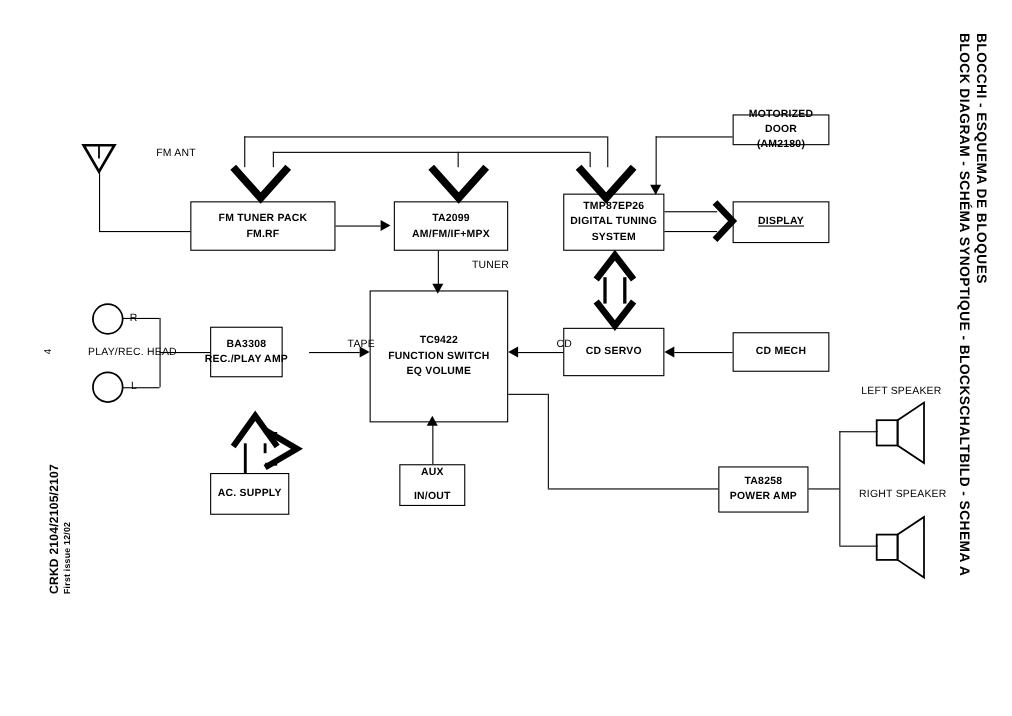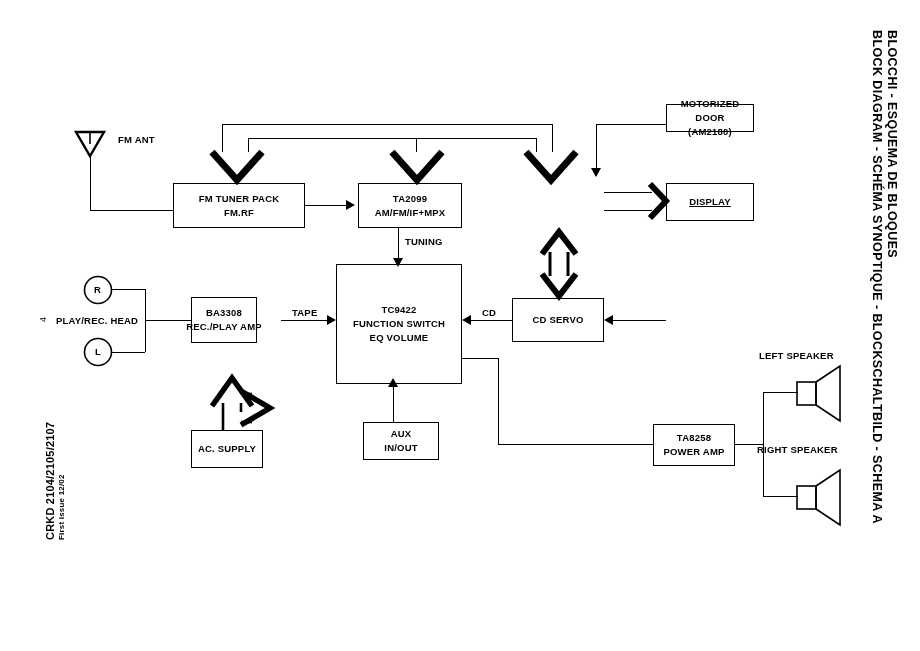--- a/index.html
+++ b/index.html
@@ -21,22 +21,22 @@
   .box{
     position:absolute;border:1.6px solid #000;background:transparent;
     display:flex;flex-direction:column;align-items:center;justify-content:center;
     text-align:center;font-size:9.5px;font-weight:bold;line-height:1.45;
     letter-spacing:.2px;box-sizing:border-box;
   }
   .box span{display:block;white-space:nowrap;}
 
   
   .lbl{
-    position:absolute;font-size:9.5px;font-weight:bold;white-space:nowrap;
-    letter-spacing:.2px;line-height:1.35;
+    position:absolute;font-size:9.5px;font-weight:normal;white-space:nowrap;
+    letter-spacing:.2px;line-height:1.35;margin-left:24px;
   }
   .lbl.two{line-height:1.4;}
 
   
   .h{position:absolute;height:0;border-top:1.6px solid #000;}
   .v{position:absolute;width:0;border-left:1.6px solid #000;}
 
   
   .ar-r{position:absolute;width:0;height:0;
     border-top:5px solid transparent;border-bottom:5px solid transparent;
@@ -116,20 +116,25 @@
   <div class="box" style="left:173px;top:183px;width:132px;height:45px;">
     <span>FM TUNER PACK</span>
     <span>FM.RF</span>
   </div>
 
   <div class="box" style="left:358px;top:183px;width:104px;height:45px;">
     <span>TA2099</span>
     <span>AM/FM/IF+MPX</span>
   </div>
 
+  <div class="box" style="left:512px;top:176px;width:92px;height:52px;">
+    <span>TMP87EP26</span>
+    <span>DIGITAL TUNING</span>
+    <span>SYSTEM</span>
+  </div>
 
   <div class="box" style="left:666px;top:104px;width:88px;height:28px;">
     <span>MOTORIZED</span>
     <span>DOOR</span>
     <span>(AM2180)</span>
   </div>
 
   <div class="box" style="left:666px;top:183px;width:88px;height:38px;text-decoration:underline;">
     <span>DISPLAY</span>
   </div>
@@ -138,39 +143,42 @@
   <div class="ar-r" style="left:346px;top:200px;"></div>
 
   <div class="h" style="left:604px;top:192px;width:48px;"></div>
   <div class="h" style="left:604px;top:210px;width:48px;"></div>
   <svg class="svgl" style="left:648px;top:182px;width:22px;height:38px;">
     <polyline points="2,2 18,19 2,36" fill="none" stroke="#000" stroke-width="6" stroke-linejoin="miter"></polyline>
   </svg>
 
   <div class="v" style="left:398px;top:228px;height:36px;"></div>
   <div class="ar-d" style="left:393px;top:258px;"></div>
-  <div class="lbl" style="left:405px;top:236px;">TUNING</div>
+  <div class="lbl" style="left:405px;top:236px;">TUNER</div>
 
   <svg class="svgl" style="left:536px;top:228px;width:46px;height:72px;">
     <polyline points="6,26 23,4 40,26" fill="none" stroke="#000" stroke-width="6" stroke-linejoin="miter"></polyline>
     <line x1="14" y1="24" x2="14" y2="48" stroke="#000" stroke-width="3"></line>
     <line x1="32" y1="24" x2="32" y2="48" stroke="#000" stroke-width="3"></line>
     <polyline points="6,46 23,68 40,46" fill="none" stroke="#000" stroke-width="6" stroke-linejoin="miter"></polyline>
   </svg>
 
   <div class="box" style="left:336px;top:264px;width:126px;height:120px;">
     <span>TC9422</span>
     <span>FUNCTION SWITCH</span>
     <span>EQ VOLUME</span>
   </div>
 
   <div class="box" style="left:512px;top:298px;width:92px;height:44px;">
     <span>CD SERVO</span>
   </div>
 
+  <div class="box" style="left:666px;top:302px;width:88px;height:36px;">
+    <span>CD MECH</span>
+  </div>
 
   <div class="h" style="left:471px;top:320px;width:41px;"></div>
   <div class="ar-l" style="left:462px;top:315px;"></div>
   <div class="lbl" style="left:482px;top:307px;">CD</div>
 
   <div class="h" style="left:613px;top:320px;width:53px;"></div>
   <div class="ar-l" style="left:604px;top:315px;"></div>
 
   <svg class="svgl" style="left:83px;top:275px;width:30px;height:30px;">
     <circle cx="15" cy="15" r="13.5" fill="none" stroke="#000" stroke-width="1.6"></circle>
@@ -205,21 +213,21 @@
 
     <polyline points="6,36 26,8 46,36" fill="none" stroke="#000" stroke-width="5.5" stroke-linejoin="miter"></polyline>
     <line x1="17" y1="33" x2="17" y2="60" stroke="#000" stroke-width="2.6"></line>
     <line x1="35" y1="33" x2="35" y2="42" stroke="#000" stroke-width="2.6"></line>
 
     <polyline points="35,21 64,38 35,55" fill="none" stroke="#000" stroke-width="5.5" stroke-linejoin="miter"></polyline>
     <line x1="35" y1="24" x2="46" y2="24" stroke="#000" stroke-width="2.6"></line>
     <line x1="35" y1="52" x2="46" y2="52" stroke="#000" stroke-width="2.6"></line>
   </svg>
 
-  <div class="box" style="left:363px;top:422px;width:76px;height:38px;">
+  <div class="box" style="left:363px;top:422px;width:60px;height:38px;justify-content:space-between;">
     <span>AUX</span>
     <span>IN/OUT</span>
   </div>
   <div class="v" style="left:393px;top:386px;height:36px;"></div>
   <div class="ar-u" style="left:388px;top:378px;"></div>
 
   <div class="h" style="left:462px;top:358px;width:36px;"></div>
   <div class="v" style="left:498px;top:358px;height:86px;"></div>
   <div class="h" style="left:498px;top:444px;width:155px;"></div>
 

